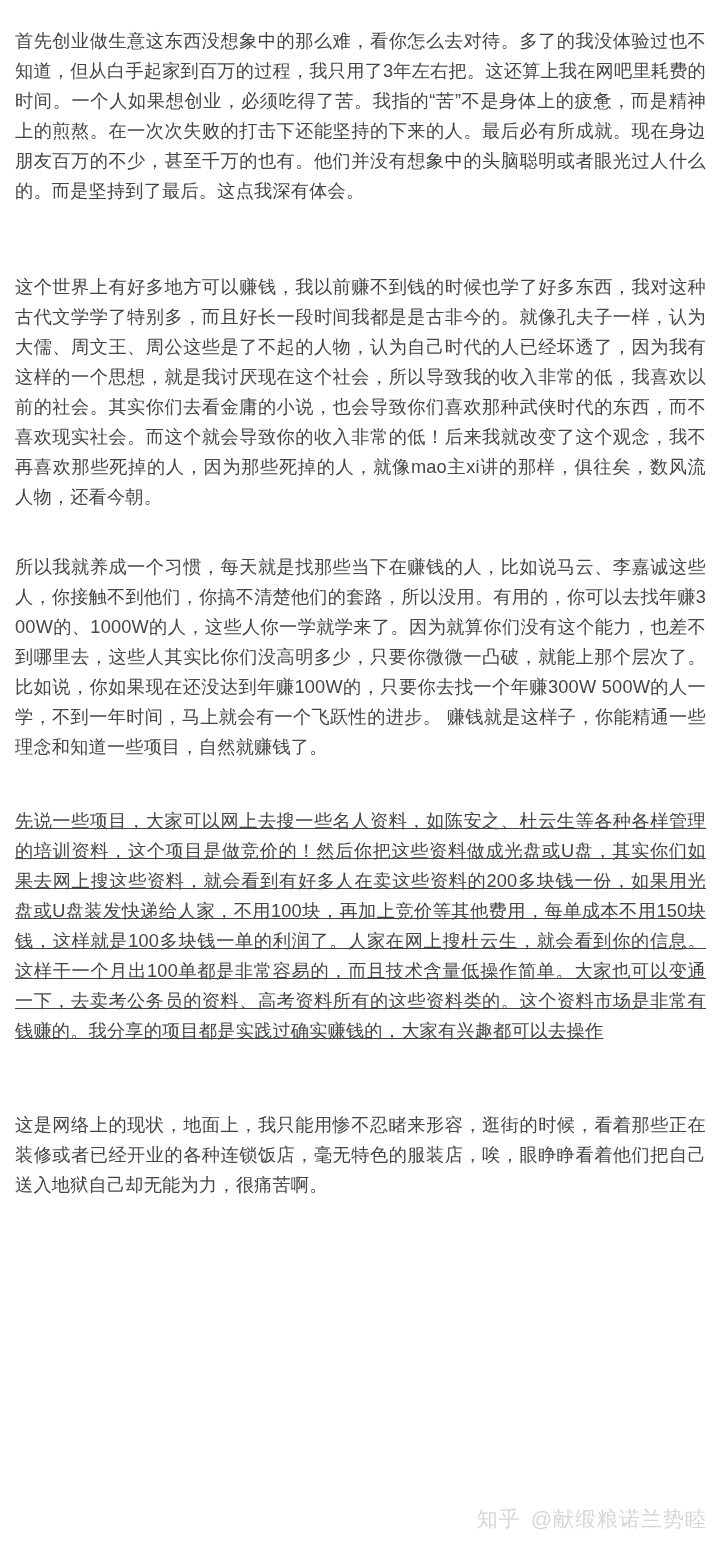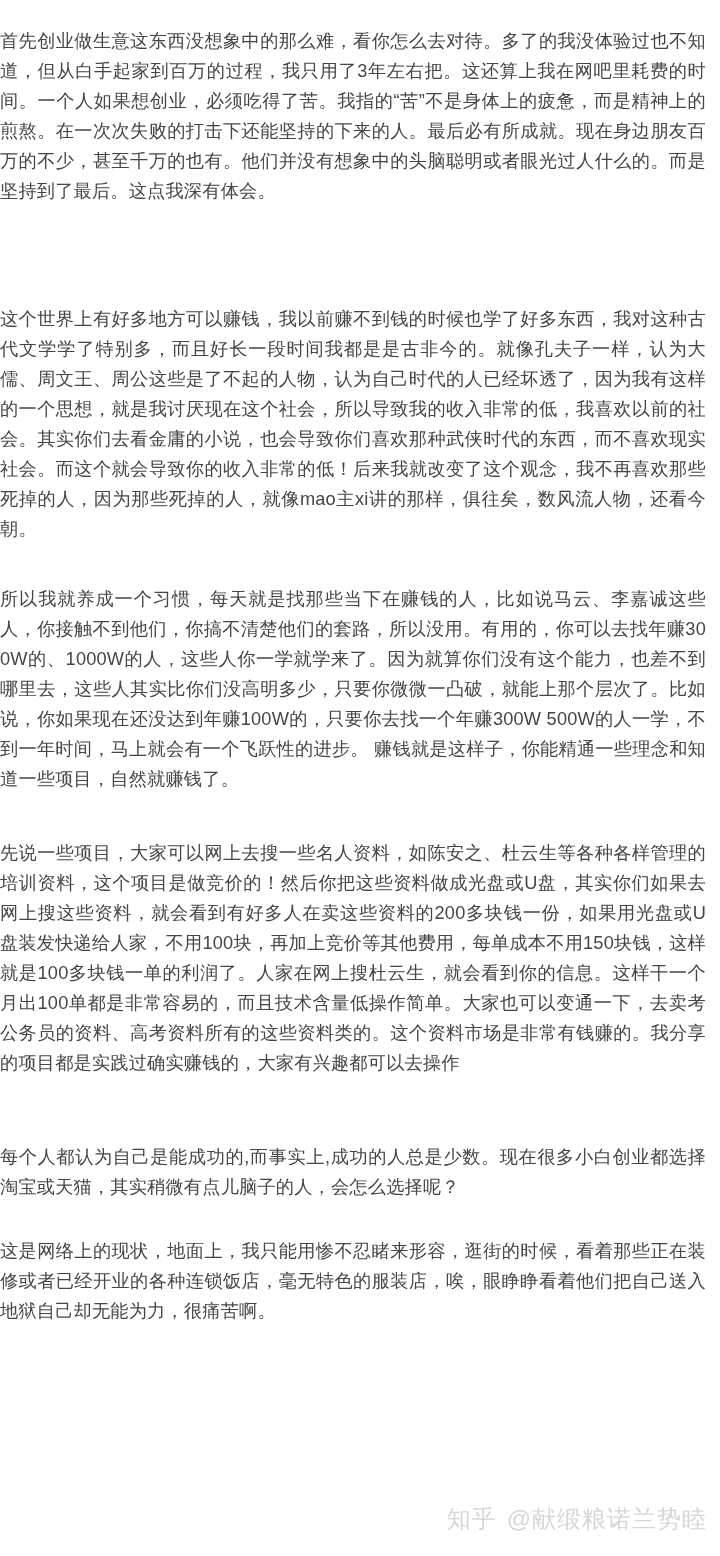--- a/index.html
+++ b/index.html
@@ -9,60 +9,59 @@
   }
   .page {
     position: relative;
     width: 720px;
     height: 1556px;
     background: #ffffff;
     overflow: hidden;
     font-family: "Liberation Sans", "DejaVu Sans", sans-serif;
   }
   .article {
-    padding: 0 14px 0 0;
+    padding: 0 14px 0 15px;
   }
   .article p {
     margin: 0;
     font-size: 18.2px;
     line-height: 30px;
     letter-spacing: 0.2px;
     color: #454545;
     text-align: justify;
     word-break: break-all;
   }
   .article p:nth-of-type(1) { margin-top: 26px; }
-  .article p:nth-of-type(2) { margin-top: 98px; }
+  .article p:nth-of-type(2) { margin-top: 66px; }
   .article p:nth-of-type(3) { margin-top: 40px; }
-  .article p:nth-of-type(4) { margin-top: 44px; }
+  .article p:nth-of-type(4) { margin-top: 44px; text-decoration: underline; }
   .article p:nth-of-type(5) { margin-top: 64px; }
   .article p:nth-of-type(6) { margin-top: 34px; }
   .article p:nth-of-type(7) { margin-top: 29px; }
   .article p:nth-of-type(8) { margin-top: 36px; }
   .watermark {
     position: absolute;
     top: 1506px;
     right: 13px;
-    font-size: 24px;
+    font-size: 21px;
     line-height: 26px;
     color: #d6d6d8;
     letter-spacing: 1px;
     white-space: nowrap;
   }
   .watermark .brand { margin-right: 10px; }
 </style>
 </head>
 <body>
 
 <div class="page">
   <div class="article">
     <p>首先创业做生意这东西没想象中的那么难，看你怎么去对待。多了的我没体验过也不知道，但从白手起家到百万的过程，我只用了3年左右把。这还算上我在网吧里耗费的时间。一个人如果想创业，必须吃得了苦。我指的“苦”不是身体上的疲惫，而是精神上的煎熬。在一次次失败的打击下还能坚持的下来的人。最后必有所成就。现在身边朋友百万的不少，甚至千万的也有。他们并没有想象中的头脑聪明或者眼光过人什么的。而是坚持到了最后。这点我深有体会。</p>
     <p>这个世界上有好多地方可以赚钱，我以前赚不到钱的时候也学了好多东西，我对这种古代文学学了特别多，而且好长一段时间我都是是古非今的。就像孔夫子一样，认为大儒、周文王、周公这些是了不起的人物，认为自己时代的人已经坏透了，因为我有这样的一个思想，就是我讨厌现在这个社会，所以导致我的收入非常的低，我喜欢以前的社会。其实你们去看金庸的小说，也会导致你们喜欢那种武侠时代的东西，而不喜欢现实社会。而这个就会导致你的收入非常的低！后来我就改变了这个观念，我不再喜欢那些死掉的人，因为那些死掉的人，就像mao主xi讲的那样，俱往矣，数风流人物，还看今朝。</p>
     <p>所以我就养成一个习惯，每天就是找那些当下在赚钱的人，比如说马云、李嘉诚这些人，你接触不到他们，你搞不清楚他们的套路，所以没用。有用的，你可以去找年赚300W的、1000W的人，这些人你一学就学来了。因为就算你们没有这个能力，也差不到哪里去，这些人其实比你们没高明多少，只要你微微一凸破，就能上那个层次了。比如说，你如果现在还没达到年赚100W的，只要你去找一个年赚300W 500W的人一学，不到一年时间，马上就会有一个飞跃性的进步。 赚钱就是这样子，你能精通一些理念和知道一些项目，自然就赚钱了。</p>
     <p>先说一些项目，大家可以网上去搜一些名人资料，如陈安之、杜云生等各种各样管理的培训资料，这个项目是做竞价的！然后你把这些资料做成光盘或U盘，其实你们如果去网上搜这些资料，就会看到有好多人在卖这些资料的200多块钱一份，如果用光盘或U盘装发快递给人家，不用100块，再加上竞价等其他费用，每单成本不用150块钱，这样就是100多块钱一单的利润了。人家在网上搜杜云生，就会看到你的信息。这样干一个月出100单都是非常容易的，而且技术含量低操作简单。大家也可以变通一下，去卖考公务员的资料、高考资料所有的这些资料类的。这个资料市场是非常有钱赚的。我分享的项目都是实践过确实赚钱的，大家有兴趣都可以去操作</p>
-    <p>每个人都认为自己是能成功的,而事实上,成功的人总是少数。现在很多小白创业都选择淘宝或天猫，其实稍微有点儿脑子的人，会怎么选择呢？</p>
     <p>这是网络上的现状，地面上，我只能用惨不忍睹来形容，逛街的时候，看着那些正在装修或者已经开业的各种连锁饭店，毫无特色的服装店，唉，眼睁睁看着他们把自己送入地狱自己却无能为力，很痛苦啊。</p>
   </div>
 
   <div class="watermark">
     <span class="brand">知乎</span><span>@献缎粮诺兰势睦</span>
   </div>
 </div>
 
 </body></html>

